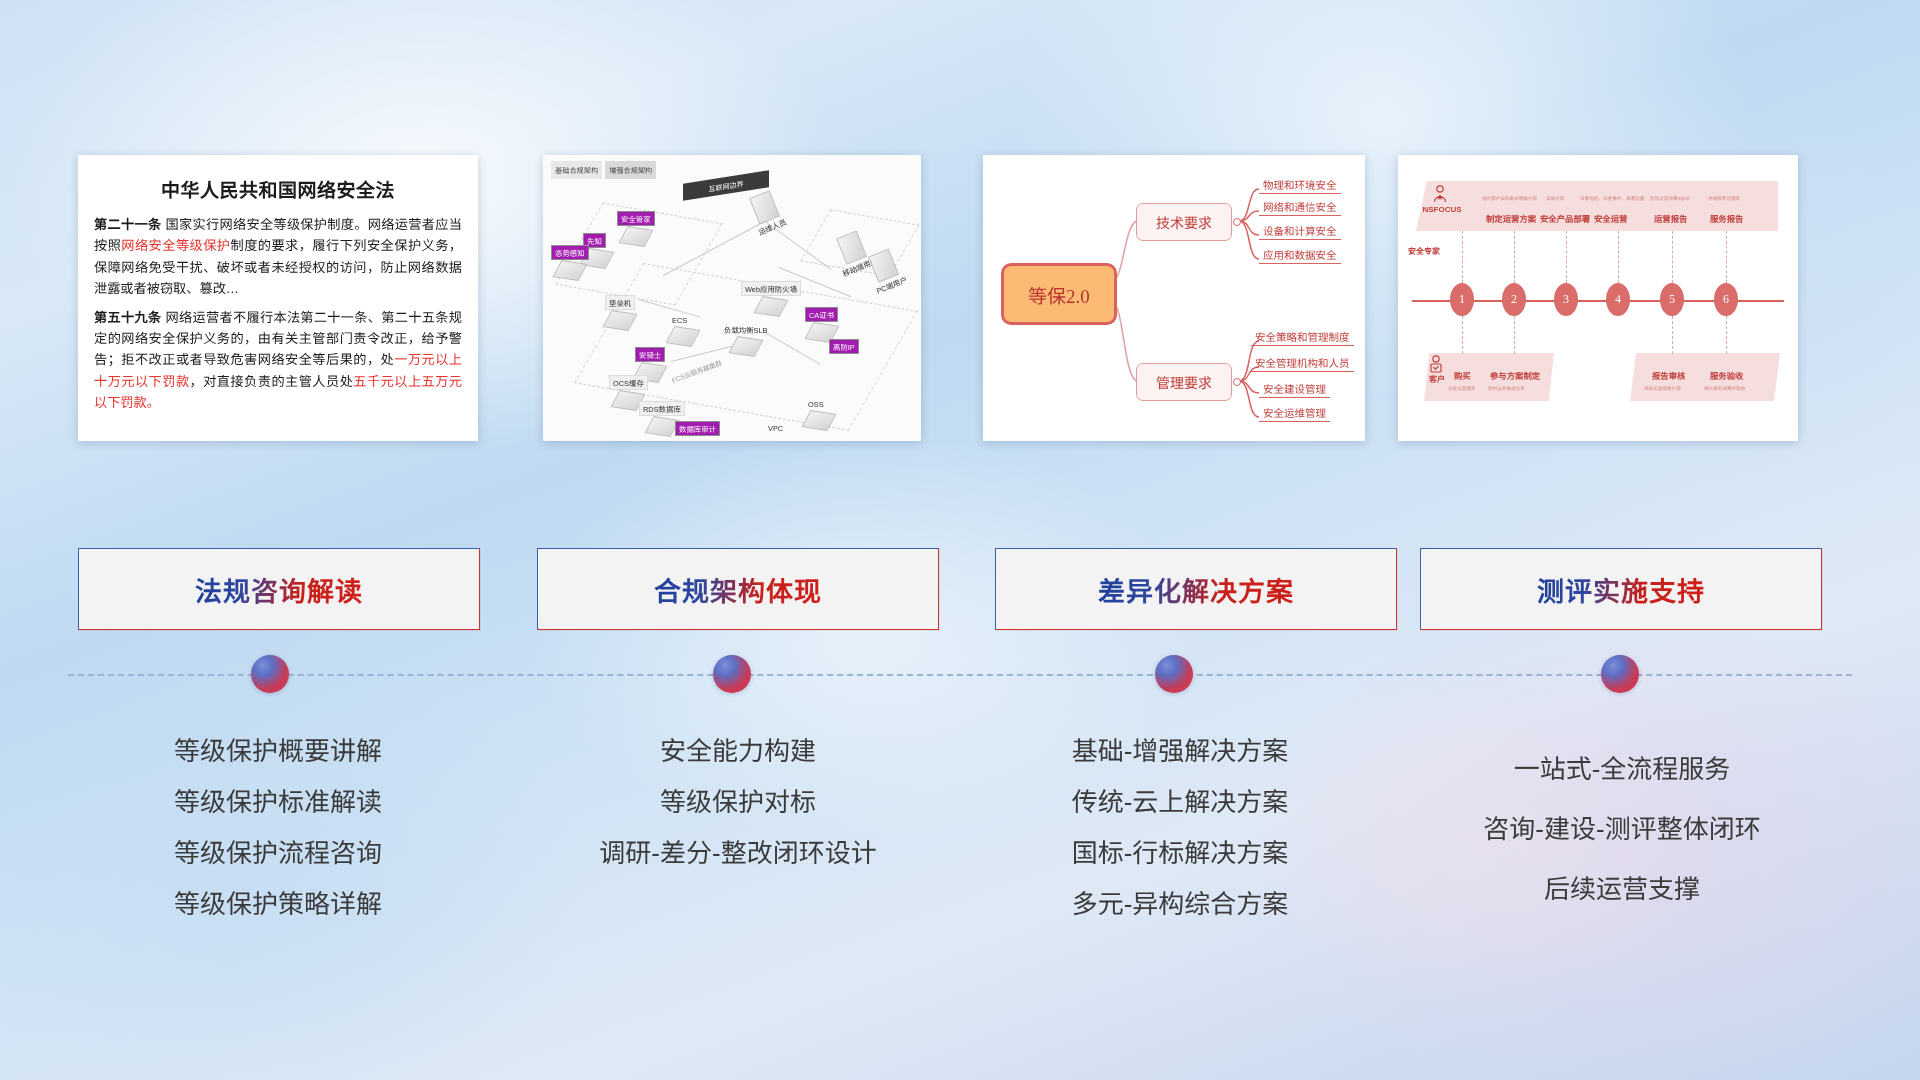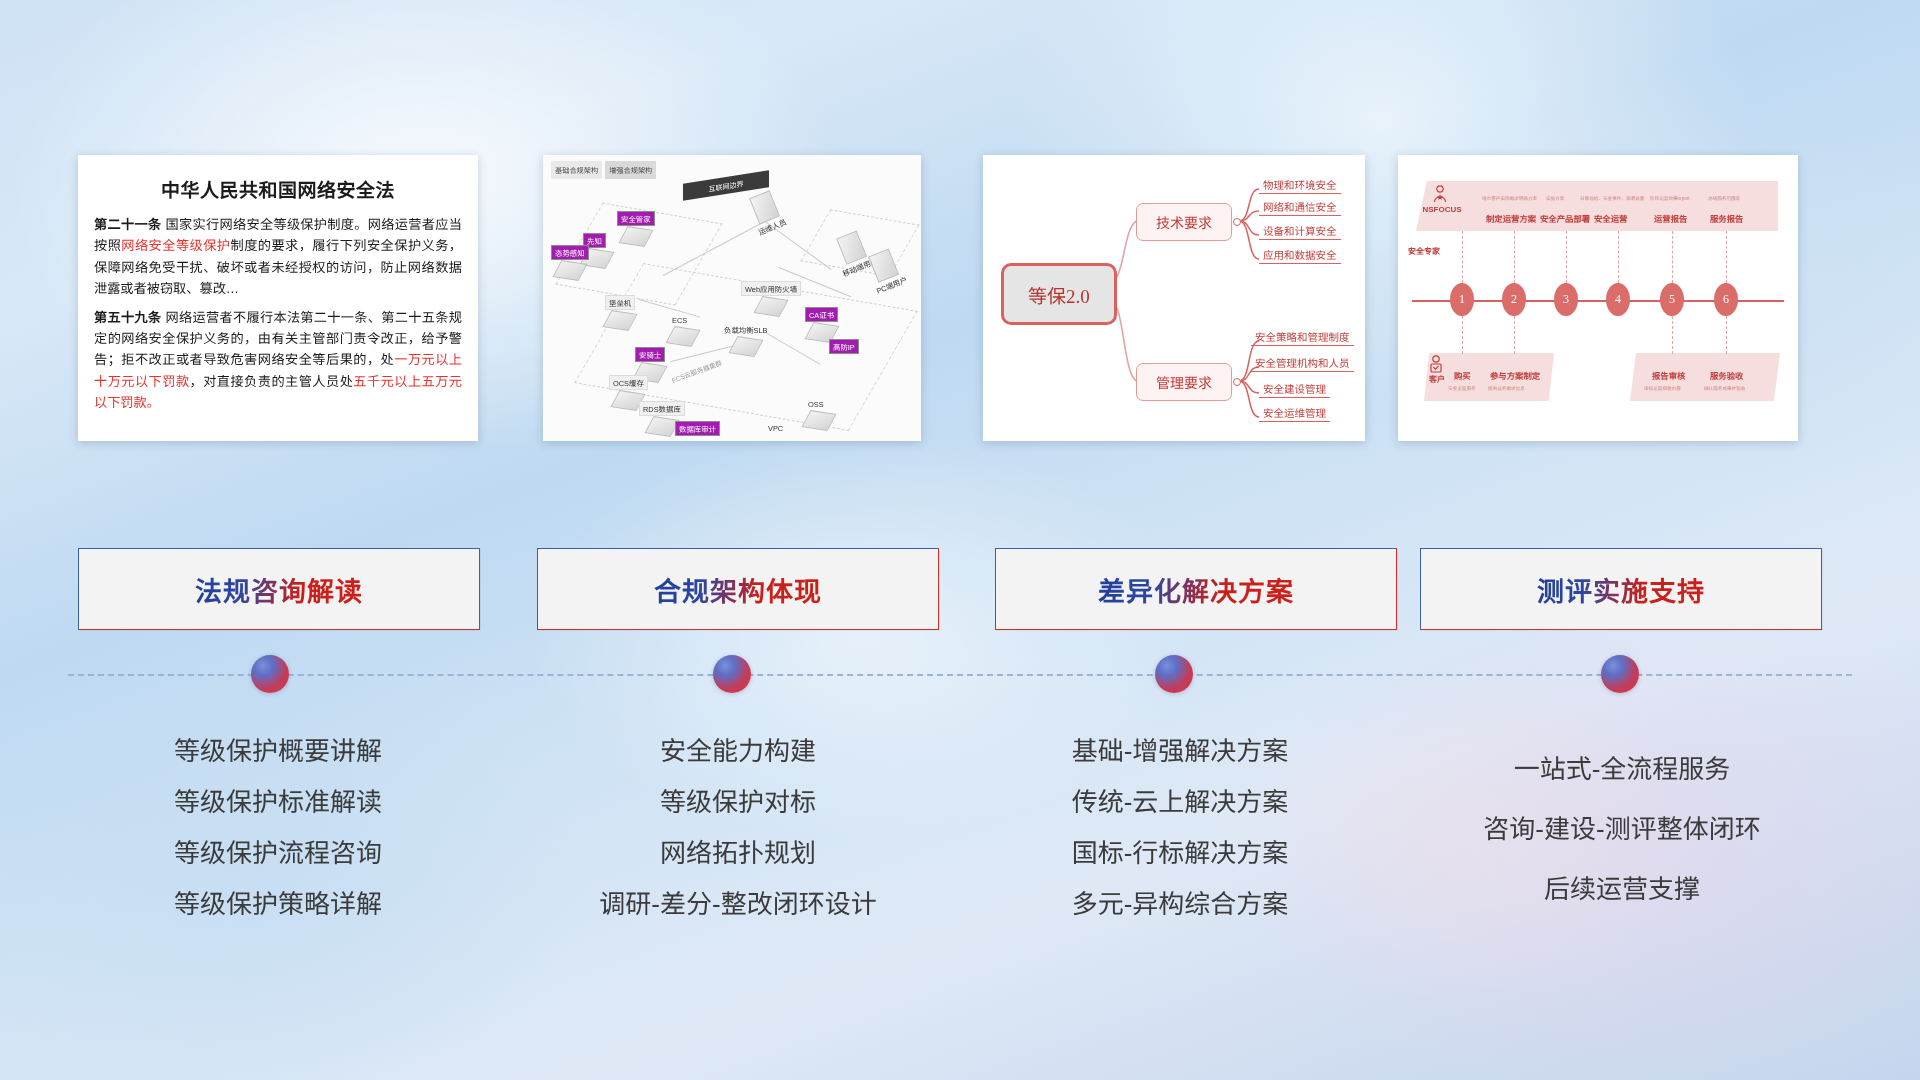--- a/index.html
+++ b/index.html
@@ -60,21 +60,21 @@
   .box3d{width:26px;height:15px;background:linear-gradient(145deg,#f2f2f2,#d5d5d5);
     border:.7px solid #bdbdbd;transform:skewX(-28deg) skewY(8deg);margin:2px auto 0;}
   .srv3d{width:20px;height:26px;background:linear-gradient(120deg,#f4f4f4,#d2d2d2);
     border:.7px solid #bcbcbc;margin:0 auto;}
   .dashzone{position:absolute;border:1px dashed #d3d3d3;transform:skewX(-30deg) skewY(9deg);}
   .wire{position:absolute;background:#c9c9c9;height:1px;transform-origin:0 0;}
 
   
   .mm{position:relative;width:100%;height:100%;background:#fff;}
   .mm-root{position:absolute;left:18px;top:108px;width:110px;height:56px;border:3px solid #d9625f;
-    border-radius:10px;background:#e5e5e5;display:flex;align-items:center;justify-content:center;
+    border-radius:10px;background:#fdba74;display:flex;align-items:center;justify-content:center;
     font-size:19px;color:#b8322e;font-family:"Liberation Serif","DejaVu Serif",serif;}
   .mm-br{position:absolute;width:94px;height:36px;border:1.6px solid #e09e9b;border-radius:7px;
     background:#fdf3f2;display:flex;align-items:center;justify-content:center;
     font-size:14px;color:#c0403c;font-family:"Liberation Serif","DejaVu Serif",serif;}
   .mm-br.b1{left:153px;top:48px;}
   .mm-br.b2{left:153px;top:208px;}
   .mm-leaf{position:absolute;font-size:10.5px;color:#c0403c;white-space:nowrap;
     font-family:"Liberation Serif","DejaVu Serif",serif;
     border-bottom:1.8px solid #d9625f;padding:0 4px 1px 4px;}
   .mm-dot{position:absolute;width:6px;height:6px;border:1.2px solid #d9625f;border-radius:50%;background:#fff;}
@@ -369,21 +369,20 @@
   <div class="cols">
     <div class="col k1">
       <div class="col-item">等级保护概要讲解</div>
       <div class="col-item">等级保护标准解读</div>
       <div class="col-item">等级保护流程咨询</div>
       <div class="col-item">等级保护策略详解</div>
     </div>
     <div class="col k2">
       <div class="col-item">安全能力构建</div>
       <div class="col-item">等级保护对标</div>
-      <div class="col-item">网络拓扑规划</div>
       <div class="col-item">调研-差分-整改闭环设计</div>
     </div>
     <div class="col k3">
       <div class="col-item">基础-增强解决方案</div>
       <div class="col-item">传统-云上解决方案</div>
       <div class="col-item">国标-行标解决方案</div>
       <div class="col-item">多元-异构综合方案</div>
     </div>
     <div class="col k4">
       <div class="col-item">一站式-全流程服务</div>

